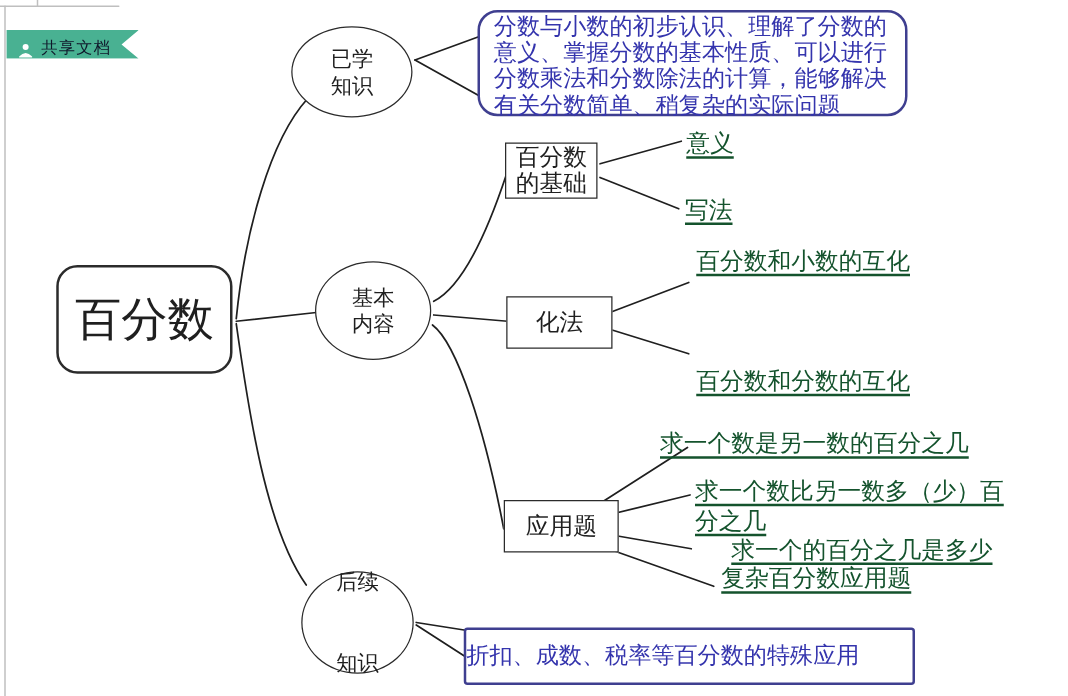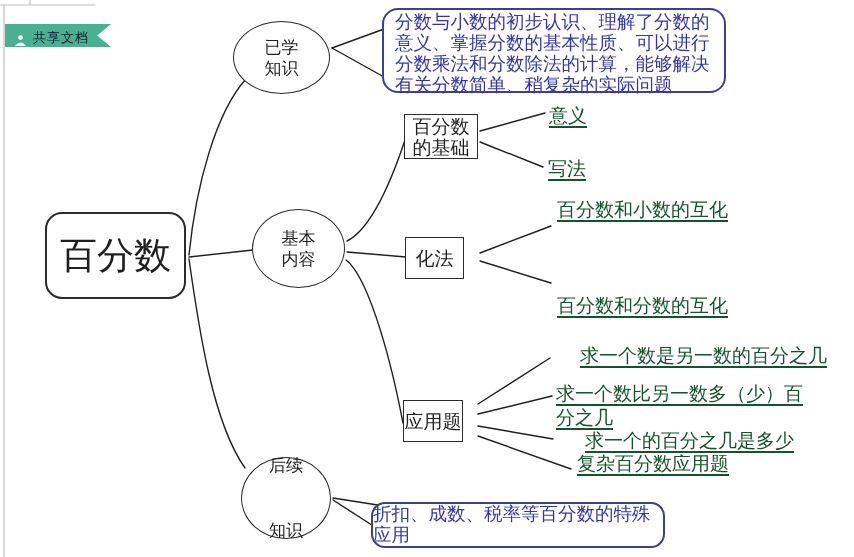--- a/index.html
+++ b/index.html
@@ -51,49 +51,49 @@
   .ellipse.e-learned { left: 233px; top: 21px;   width: 97px; height: 73px; }
   .ellipse.e-basic   { left: 252px; top: 209px; width: 93px; height: 79px; }
   .ellipse.e-future  { left: 241px; top: 457px; width: 90px; height: 82px; gap: 44px; }
 
   .rectbox {
     border: 1.6px solid #2b2b2b;
     display: flex; flex-direction: column; align-items: center; justify-content: center;
     text-align: center; font-size: 19px; line-height: 21px;
   }
   .rb-foundation  { left: 404px; top: 114px; width: 74px; height: 45px; }
-  .rb-conversion  { left: 405px; top: 237px; width: 59px; height: 42px; }
-  .rb-application { left: 403px; top: 400px; width: 60px; height: 42px; }
+  .rb-conversion  { left: 405px; top: 237px; width: 85px; height: 42px; }
+  .rb-application { left: 403px; top: 400px; width: 92px; height: 42px; }
 
   .note {
     border: 2px solid #3f3f90; color: #3434ad;
     font-size: 18.5px; line-height: 21px;
     word-break: break-all;
   }
   .note-learned {
     left: 382px; top: 8px; width: 344px; height: 85px;
     border-radius: 16px; padding: 2px 4px 0 11px;
   }
   .note-future {
-    left: 371px; top: 502px; width: 294px; height: 46px;
-    border-radius: 14px;
-    display: flex; align-items: center; justify-content: center;
+    left: 371px; top: 502px; width: 361px; height: 46px;
+    border-radius: 3px;
+    display: flex; align-items: center; justify-content: flex-start;
   }
 
   .leaf {
     position: absolute; z-index: 2;
     color: #14532d; font-size: 19px; line-height: 24px;
     text-decoration: underline; text-underline-offset: 4px; text-decoration-thickness: 1.5px;
     word-break: break-all; cursor: pointer;
   }
   .lf-yiyi   { left: 549px; top: 104px; }
   .lf-xiefa  { left: 548px; top: 157px; }
   .lf-conv1  { left: 557px; top: 198px; }
   .lf-conv2  { left: 557px; top: 269px; margin-top: 25px; }
-  .lf-app1   { left: 580px; top: 344px; }
+  .lf-app1   { left: 528px; top: 344px; font-family: Liberation Mono, monospace; }
   .lf-app2   { left: 556px; top: 382px; width: 260px; }
   .lf-app3   { left: 557px; top: 429px; margin-left: 28px; }
   .lf-app4   { left: 577px; top: 452px; }
 </style>
 </head>
 <body>
 
 <div id="stage">
 
   <svg class="overlay" viewBox="0 0 854 557">

